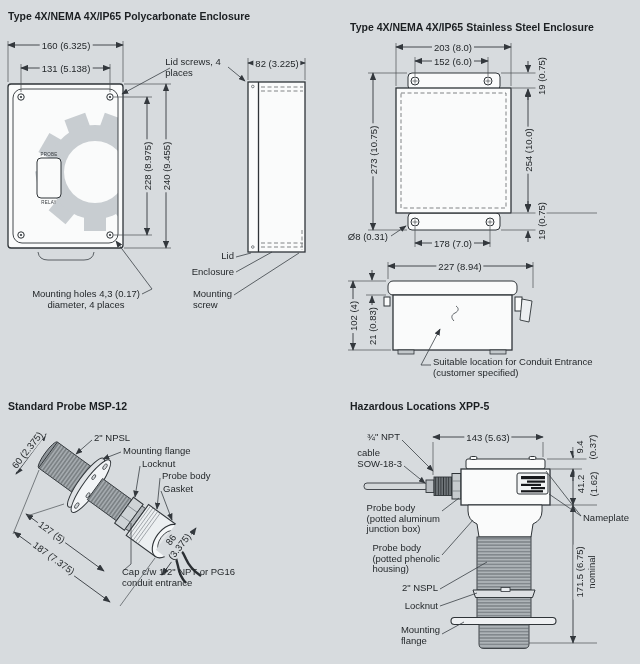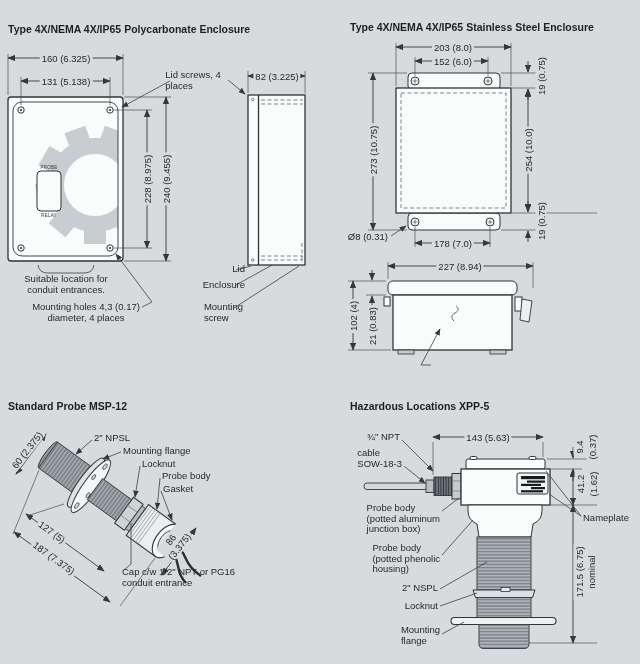--- a/index.html
+++ b/index.html
@@ -25,21 +25,21 @@
   .pw{stroke:#2f3438;stroke-width:1.3;fill:#fafbfb;}
   .pw2{stroke:#2f3438;stroke-width:1;fill:#fafbfb;}
   .xl{stroke:#4a5054;stroke-width:.7;fill:none;}
   .dl{stroke:#33383d;stroke-width:.9;fill:none;}
   .ld{stroke:#3a4045;stroke-width:.8;fill:none;}
   .dash{stroke-dasharray:4 2.5;}
 </style>
 </head>
 <body>
 
-<div class="panel" id="p1" style="left:0;top:13px;width:320px;height:390px;padding-left:11px;">
+<div class="panel" id="p1" style="left:0;top:0;width:320px;height:390px;">
   <svg width="320" height="390">
     <defs>
       <marker id="ar1" viewBox="0 0 10 8" refX="9" refY="4" markerWidth="9" markerHeight="7" orient="auto">
           <path d="M0,0 L10,4 L0,8 Z" fill="#33383d"></path>
         </marker>
       <marker id="ar1s" viewBox="0 0 10 8" refX="9" refY="4" markerWidth="9" markerHeight="7" orient="auto-start-reverse">
           <path d="M0,0 L10,4 L0,8 Z" fill="#33383d"></path>
         </marker>
       <clipPath id="clp1">
           <rect x="13" y="89" width="105" height="154" rx="9"></rect>
@@ -131,24 +131,20 @@
   </svg>
   <div class="t" style="left:8px;top:10px;">Type 4X/NEMA 4X/IP65 Polycarbonate Enclosure</div>
   <div class="dim" style="left:66px;top:45px;">160 (6.325)</div>
   <div class="dim" style="left:66px;top:68px;">131 (5.138)</div>
   <div class="dimv" style="left:147px;top:166px;">228 (8.975)</div>
   <div class="dimv" style="left:166px;top:166px;">240 (9.455)</div>
   <div class="dim" style="left:277px;top:63px;">82 (3.225)</div>
   <div class="lb c" style="left:193px;top:57px;text-align:left;">
     <div>Lid screws, 4</div>
     <div>places</div>
-  </div>
-  <div class="lb c" style="left:66px;top:261px;text-align:center;">
-    <div>Suitable location for</div>
-    <div>conduit entrances.</div>
   </div>
   <div class="lb c" style="left:86px;top:289px;text-align:center;">
     <div>Mounting holes 4,3 (0.17)</div>
     <div>diameter, 4 places</div>
   </div>
   <div class="lb r" style="right:86px;top:251px;">Lid</div>
   <div class="lb r" style="right:86px;top:267px;">Enclosure</div>
   <div class="lb r" style="right:88px;top:289px;">
     <div>Mounting</div>
     <div>screw</div>
@@ -235,20 +231,24 @@
   <div class="dim" style="left:133px;top:61px;">152 (6.0)</div>
   <div class="dimv" style="left:221px;top:76px;">19 (0.75)</div>
   <div class="dimv" style="left:53px;top:150px;">273 (10.75)</div>
   <div class="dimv" style="left:208px;top:150px;">254 (10.0)</div>
   <div class="dimv" style="left:221px;top:221px;">19 (0.75)</div>
   <div class="lb r" style="right:252px;top:232px;">Ø8 (0.31)</div>
   <div class="dim" style="left:133px;top:243px;">178 (7.0)</div>
   <div class="dim" style="left:140px;top:266px;">227 (8.94)</div>
   <div class="dimv" style="left:33px;top:316px;">102 (4)</div>
   <div class="dimv" style="left:52px;top:326px;">21 (0.83)</div>
+  <div class="lb" style="left:113px;top:357px;">
+    <div>Suitable location for Conduit Entrance</div>
+    <div>(customer specified)</div>
+  </div>
 </div>
 
 <div class="panel" id="p3" style="left:0;top:390px;width:320px;height:274px;">
   <svg width="320" height="274">
     <defs>
       <marker id="ar3" viewBox="0 0 10 8" refX="9" refY="4" markerWidth="9" markerHeight="7" orient="auto">
           <path d="M0,0 L10,4 L0,8 Z" fill="#33383d"></path>
         </marker>
       <marker id="ar3s" viewBox="0 0 10 8" refX="9" refY="4" markerWidth="9" markerHeight="7" orient="auto-start-reverse">
           <path d="M0,0 L10,4 L0,8 Z" fill="#33383d"></path>

